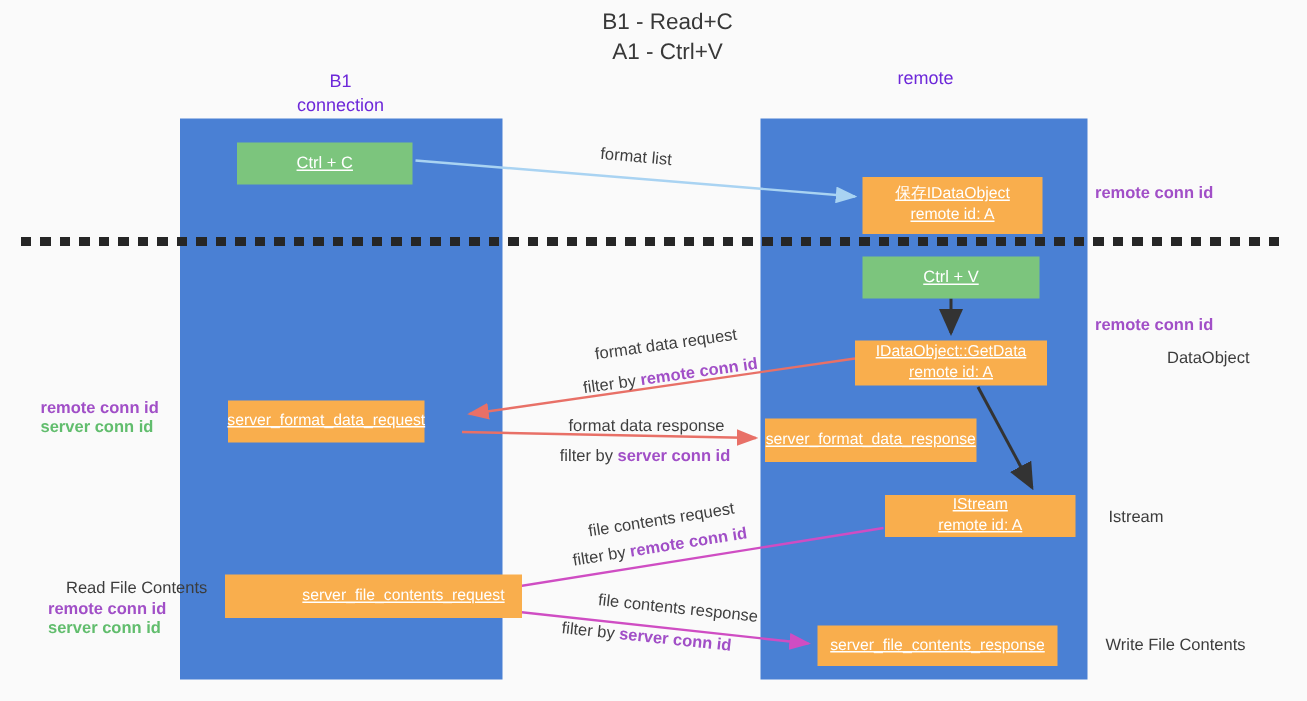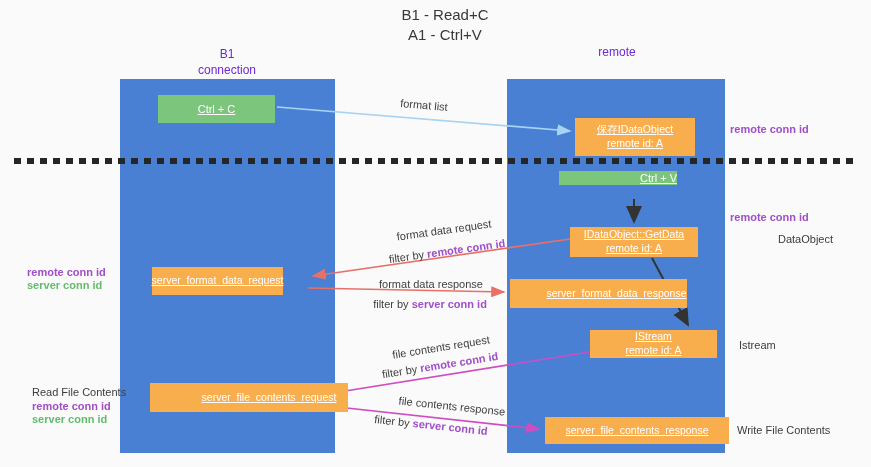--- a/index.html
+++ b/index.html
@@ -20,41 +20,41 @@
   
   #divider{position:absolute;left:14px;top:158px;width:842px;height:6px;
            background:repeating-linear-gradient(90deg,#262626 0 7px,transparent 7px 13px);}
 
   
   .box{position:absolute;display:flex;flex-direction:column;align-items:center;
        justify-content:center;color:#fff;text-align:center;white-space:nowrap;text-decoration:underline;}
   .green{background:#7cc57d;font-size:11px;}
   .orange{background:#f9ae4d;font-size:10.5px;line-height:1.3;}
   #ctrl-c{left:158px;top:95px;width:117px;height:28px;}
-  #ctrl-v{left:559px;top:171px;width:118px;height:14px;align-items:flex-end;}
+  #ctrl-v{left:575px;top:171px;width:118px;height:28px;}
   #saved-obj{left:575px;top:118px;width:120px;height:38px;text-align:center;}
   #getdata{left:570px;top:227px;width:128px;height:30px;}
   #istream{left:590px;top:330px;width:127px;height:28px;}
   #fmt-req{left:152px;top:267px;width:131px;height:28px;}
-  #fmt-resp{left:510px;top:279px;width:141px;height:29px;padding-left:36px;}
+  #fmt-resp{left:510px;top:279px;width:141px;height:29px;}
   #file-req{left:150px;top:383px;width:158px;height:29px;padding-left:40px;}
-  #file-resp{left:545px;top:417px;width:184px;height:27px;}
+  #file-resp{left:545px;top:417px;width:160px;height:27px;}
 
   
   .lbl{position:absolute;font-size:11px;color:#3c3c3c;white-space:nowrap;}
   .purple{color:#a14fc7;font-weight:bold;}
   .greenlbl{color:#61bd6d;font-weight:bold;}
   #r-conn-1{left:730px;top:123px;}
   #r-conn-2{left:730px;top:211px;}
   #r-dataobject{left:730px;top:233px;margin-left:48px;}
   #r-istream{left:739px;top:339px;}
   #r-write{left:737px;top:424px;}
   #l-conn-1a{left:27px;top:266px;}
   #l-conn-1b{left:27px;top:279px;}
-  #l-read{left:32px;top:386px;}
+  #l-read{left:44px;top:386px;}
   #l-conn-2a{left:32px;top:400px;}
   #l-conn-2b{left:32px;top:413px;}
 
   
   .mid{position:absolute;font-size:11px;color:#3f3f3f;white-space:nowrap;
        transform-origin:center;}
   #lab-format-list{left:424px;top:105px;transform:translate(-50%,-50%) rotate(5deg);}
   #lab-fdr-1{left:444px;top:230px;transform:translate(-50%,-50%) rotate(-8deg);}
   #lab-fdr-2{left:447px;top:251px;transform:translate(-50%,-50%) rotate(-8deg);}
   #lab-fdresp-1{left:431px;top:284px;transform:translate(-50%,-50%);}

